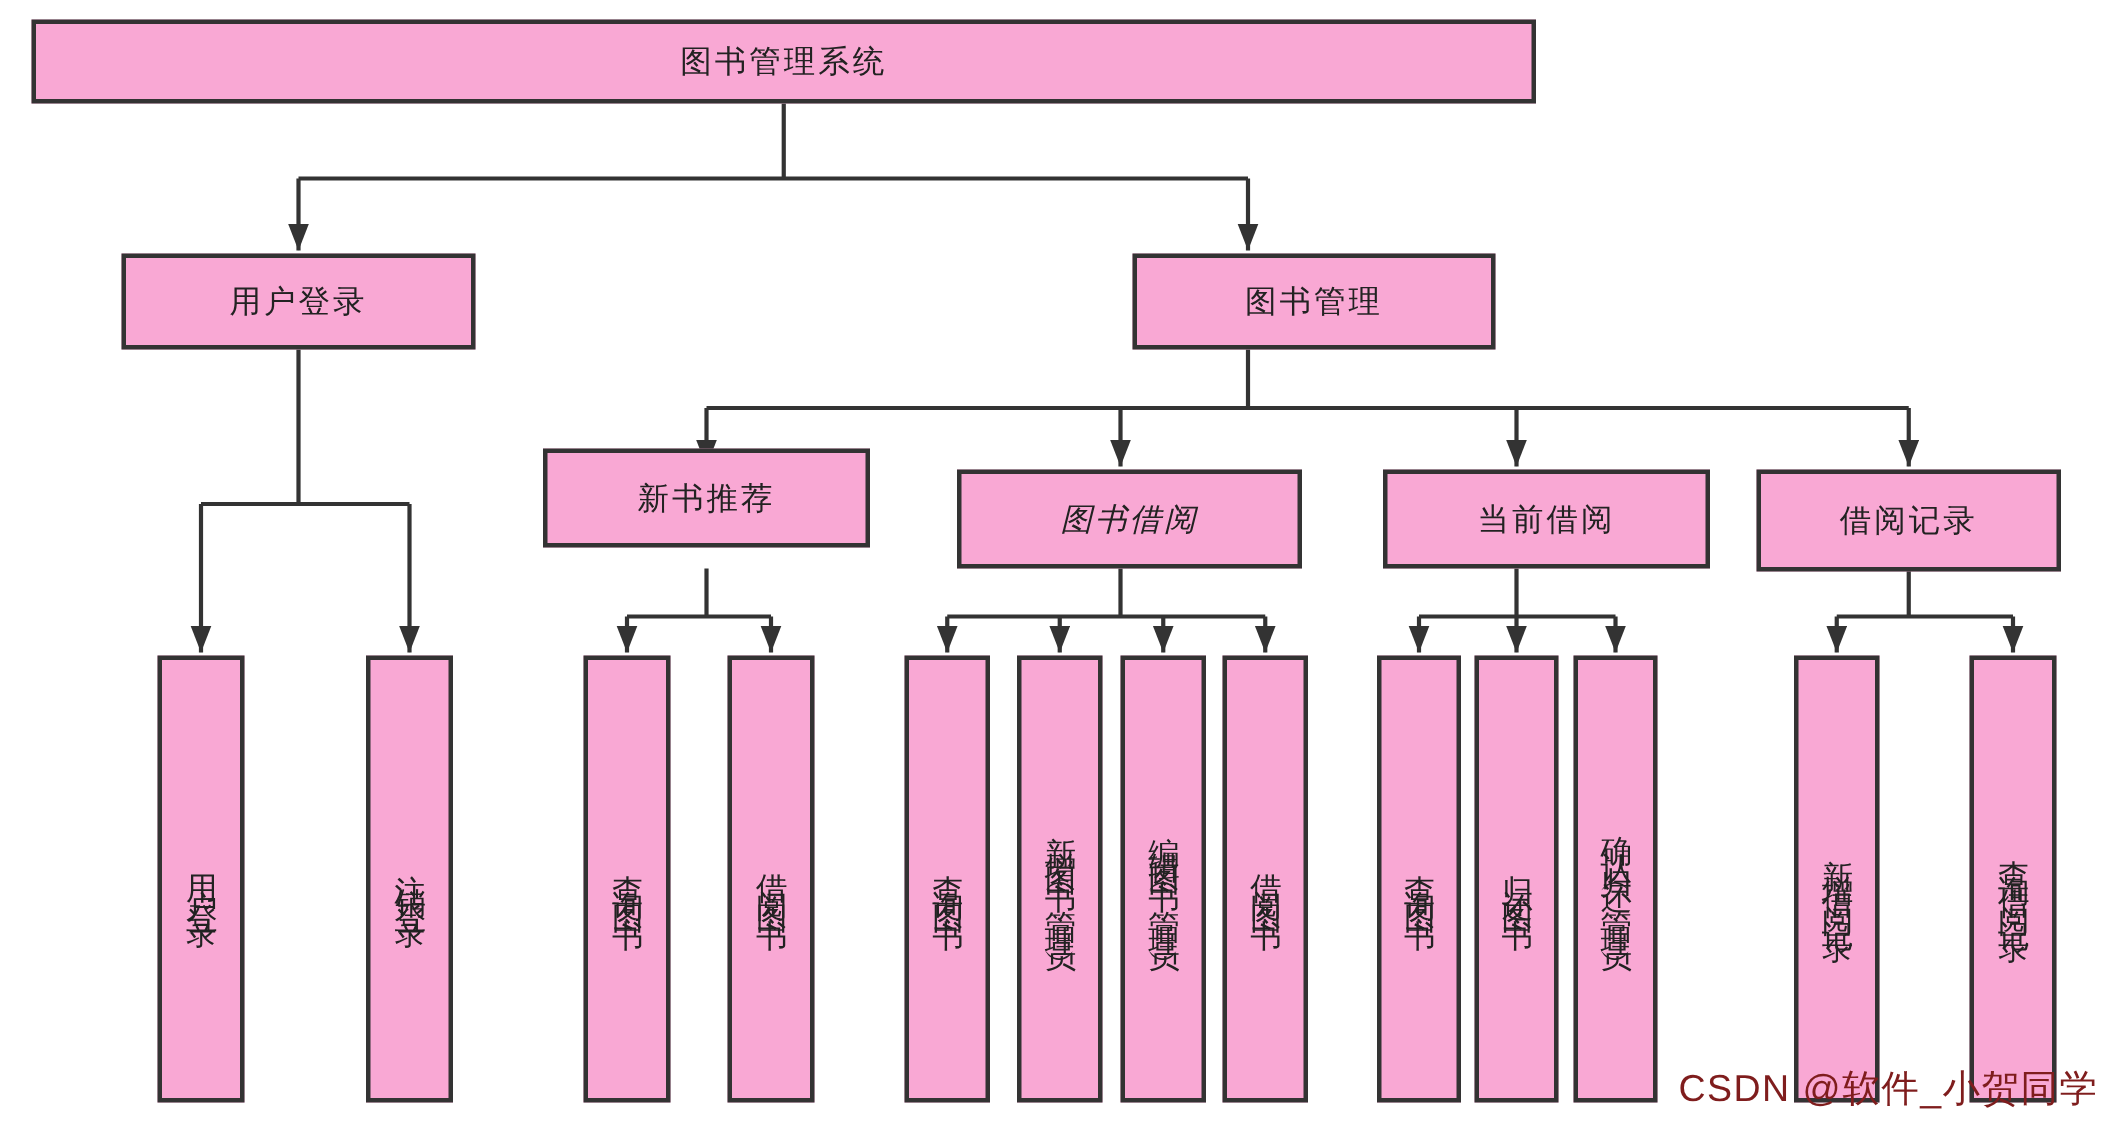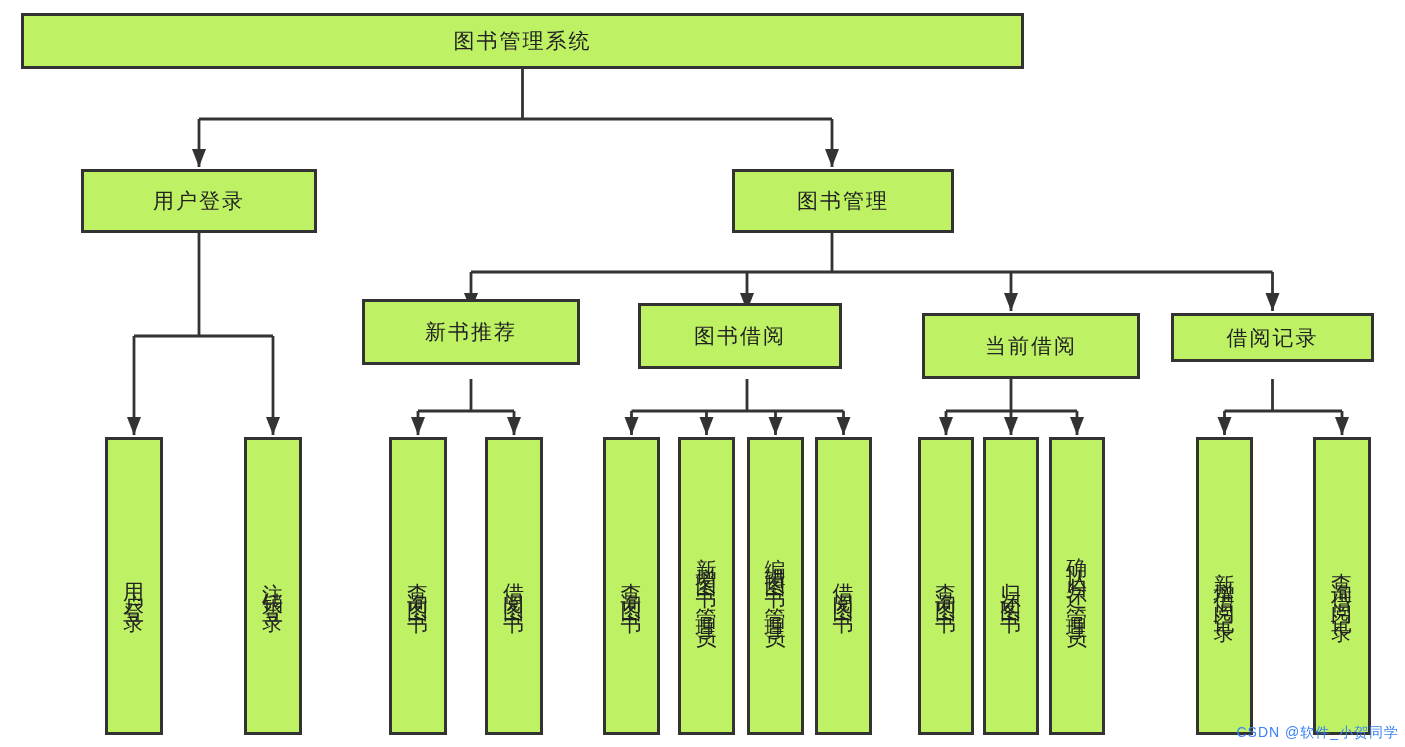--- a/index.html
+++ b/index.html
@@ -19,21 +19,21 @@
     position: absolute;
     left: 0;
     top: 0;
     width: 1405px;
     height: 747px;
   }
   .box {
     position: absolute;
     box-sizing: border-box;
     border: 3px solid #333333;
-    background: #bef264;
+    background: #f9a8d4;
     color: #222222;
     display: flex;
     align-items: center;
     justify-content: center;
     z-index: 2;
   }
   .h-label {
     font-size: 21px;
     letter-spacing: 2px;
     white-space: nowrap;
@@ -42,22 +42,22 @@
     writing-mode: vertical-rl;
     text-orientation: mixed;
     font-size: 21px;
     letter-spacing: 10px;
     line-height: 1;
   }
   .watermark {
     position: absolute;
     right: 6px;
     bottom: 5px;
-    font-size: 14px;
-    color: #3b82f6;
+    font-size: 25px;
+    color: #7f1d1d;
     letter-spacing: 1px;
     white-space: nowrap;
     z-index: 3;
   }
 </style>
 </head>
 <body>
 
 <div id="canvas">
 
@@ -107,26 +107,26 @@
       <path d="M1272.5,379 V411"></path>
       <path d="M1224.5,411 H1342"></path>
       <path d="M1224.5,411 V435" marker-end="url(#ah)"></path>
       <path d="M1342,411 V435" marker-end="url(#ah)"></path>
     </g>
   </svg>
 
   <div class="box h-label" style="left:21px; top:13px; width:1003px; height:56px;">图书管理系统</div>
 
   <div class="box h-label" style="left:81px; top:169px; width:236px; height:64px;">用户登录</div>
-  <div class="box h-label" style="left:732px; top:169px; width:222px; height:64px;">图书管理</div>
+  <div class="box h-label" style="left:755px; top:169px; width:242px; height:64px;">图书管理</div>
 
   <div class="box h-label" style="left:362px; top:299px; width:218px; height:66px;">新书推荐</div>
-  <div class="box h-label" style="left:638px; top:303px; width:204px; height:66px;">图书借阅</div>
+  <div class="box h-label" style="left:638px; top:313px; width:230px; height:66px;font-style:italic;">图书借阅</div>
   <div class="box h-label" style="left:922px; top:313px; width:218px; height:66px;">当前借阅</div>
-  <div class="box h-label" style="left:1171px; top:313px; width:203px; height:49px;">借阅记录</div>
+  <div class="box h-label" style="left:1171px; top:313px; width:203px; height:68px;">借阅记录</div>
 
   <div class="box v-label" style="left:105px; top:437px; width:58px; height:298px;">用户登录</div>
   <div class="box v-label" style="left:244px; top:437px; width:58px; height:298px;">注销登录</div>
 
   <div class="box v-label" style="left:389px; top:437px; width:58px; height:298px;">查询图书</div>
   <div class="box v-label" style="left:485px; top:437px; width:58px; height:298px;">借阅图书</div>
 
   <div class="box v-label" style="left:603px; top:437px; width:57px; height:298px;">查询图书</div>
   <div class="box v-label" style="left:678px; top:437px; width:57px; height:298px;">新增图书（管理员）</div>
   <div class="box v-label" style="left:747px; top:437px; width:57px; height:298px;">编辑图书（管理员）</div>

